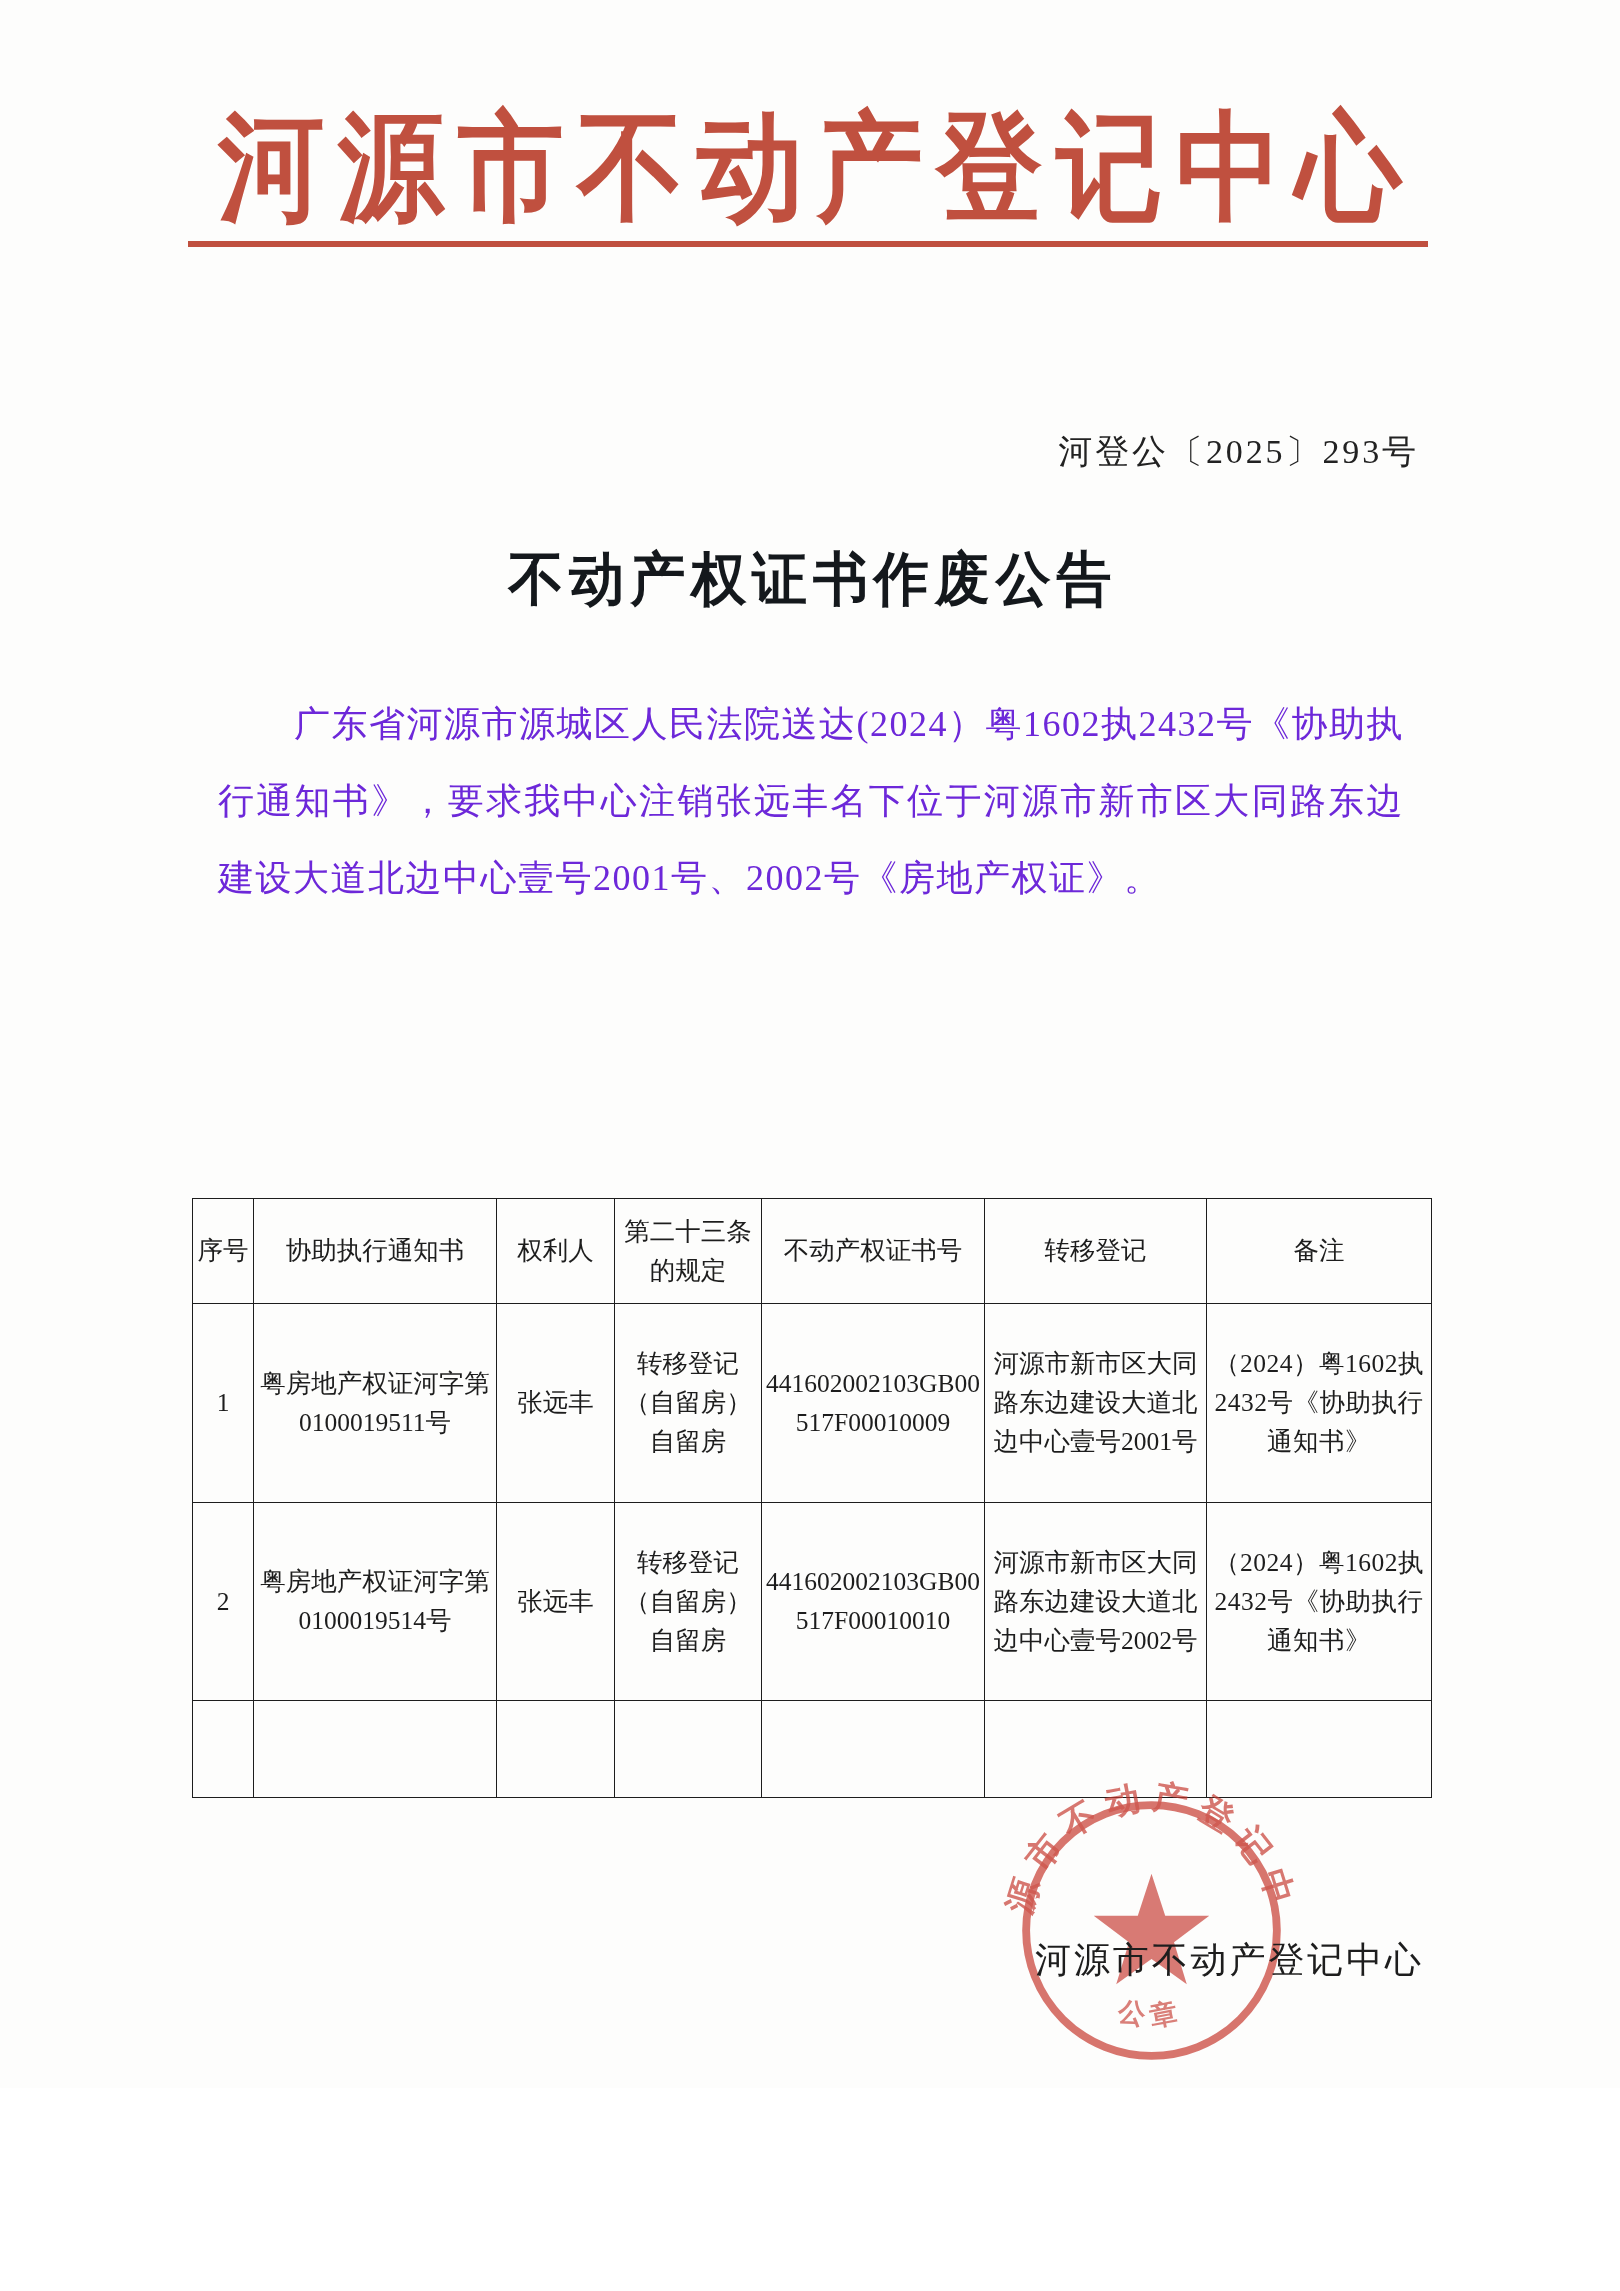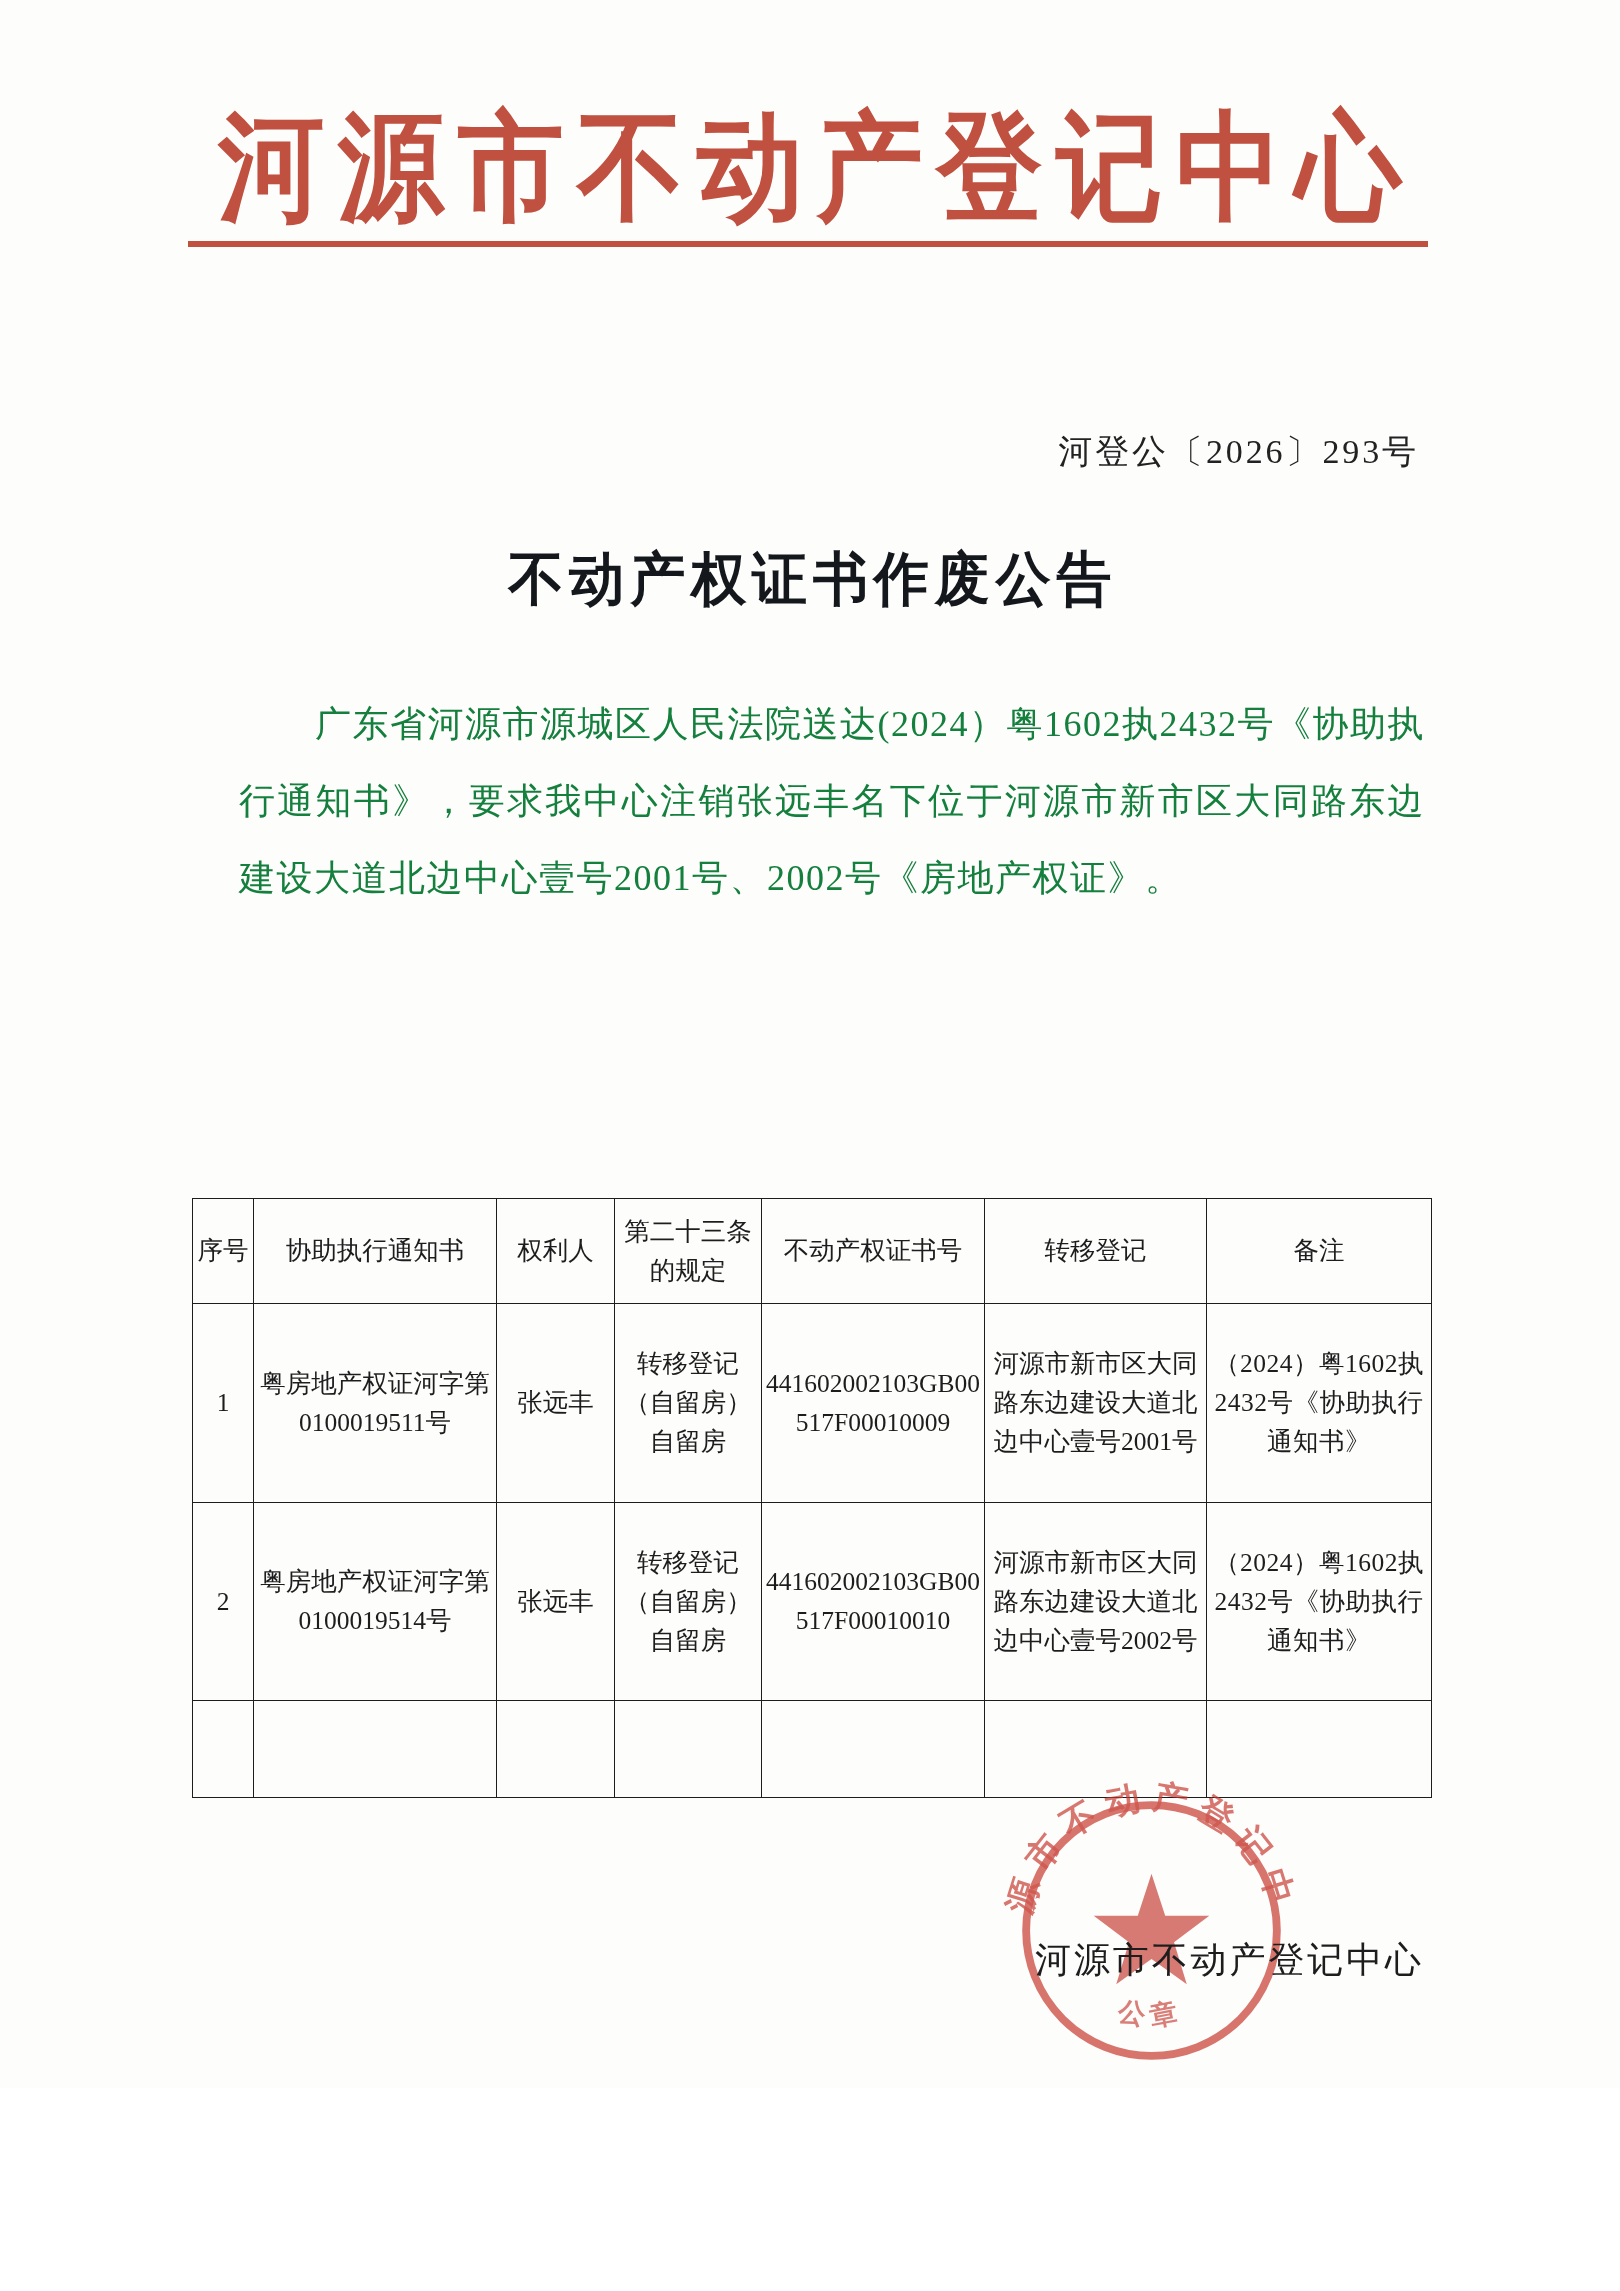--- a/index.html
+++ b/index.html
@@ -74,27 +74,27 @@
     letter-spacing: 5.9px;
     color: #14181c;
     text-indent: 5.9px;
     transform: scaleY(1.06);
     transform-origin: center top;
   }
 
   
   .body-text {
     position: absolute;
-    left: 239px;
+    left: 218px;
     top: 686px;
     width: 1186px;
     font-size: 36px;
     line-height: 77px;
     letter-spacing: 1.5px;
-    color: #15803d;
+    color: #6d28d9;
     text-align: justify;
   }
   .body-text p {
     margin: 0;
     text-indent: 76px;
   }
 
   
   .tbl-wrap {
     position: absolute;
@@ -161,21 +161,21 @@
 </head>
 <body>
 
 <div class="page">
 
   <div class="letterhead">
     <div class="letterhead-title">河源市不动产登记中心</div>
   </div>
   <div class="letterhead-rule"></div>
 
-  <div class="docnum">河登公〔2026〕293号</div>
+  <div class="docnum">河登公〔2025〕293号</div>
 
   <div class="doc-title">不动产权证书作废公告</div>
 
   <div class="body-text">
     <p>广东省河源市源城区人民法院送达(2024）粤1602执2432号《协助执行通知书》，要求我中心注销张远丰名下位于河源市新市区大同路东边建设大道北边中心壹号2001号、2002号《房地产权证》。</p>
   </div>
 
   <div class="tbl-wrap">
     <table class="reg">
       <colgroup>

